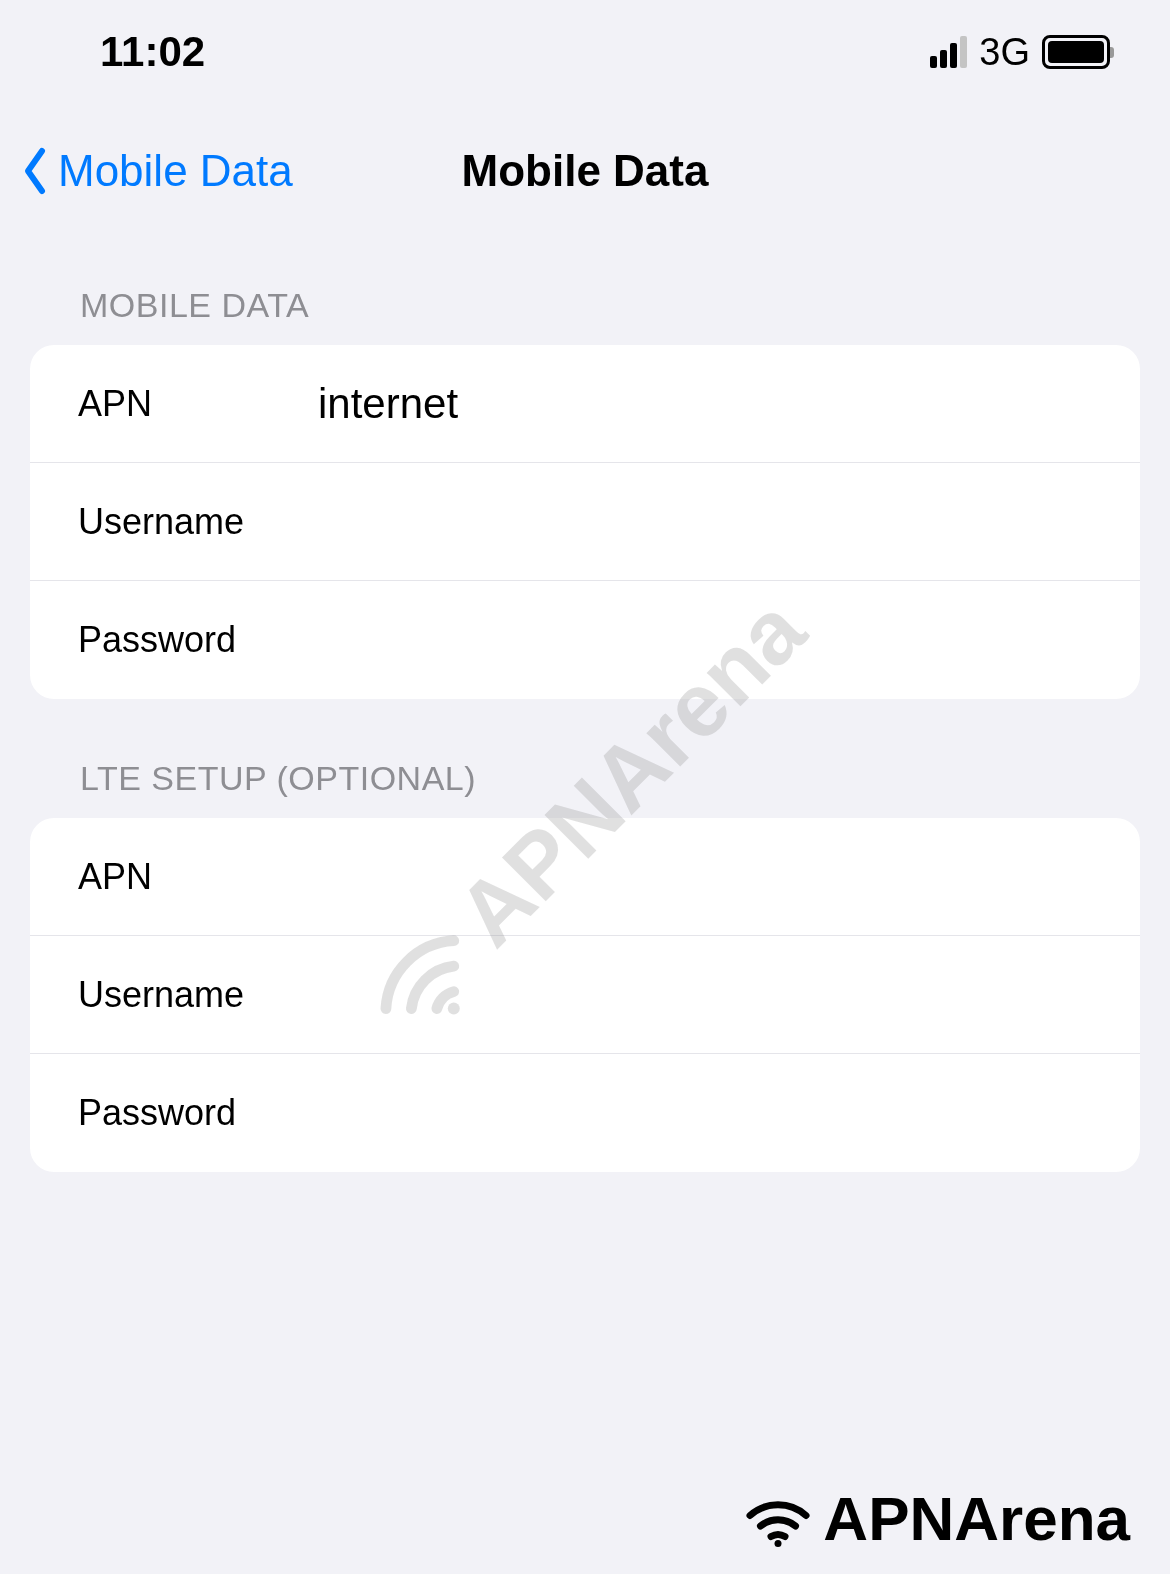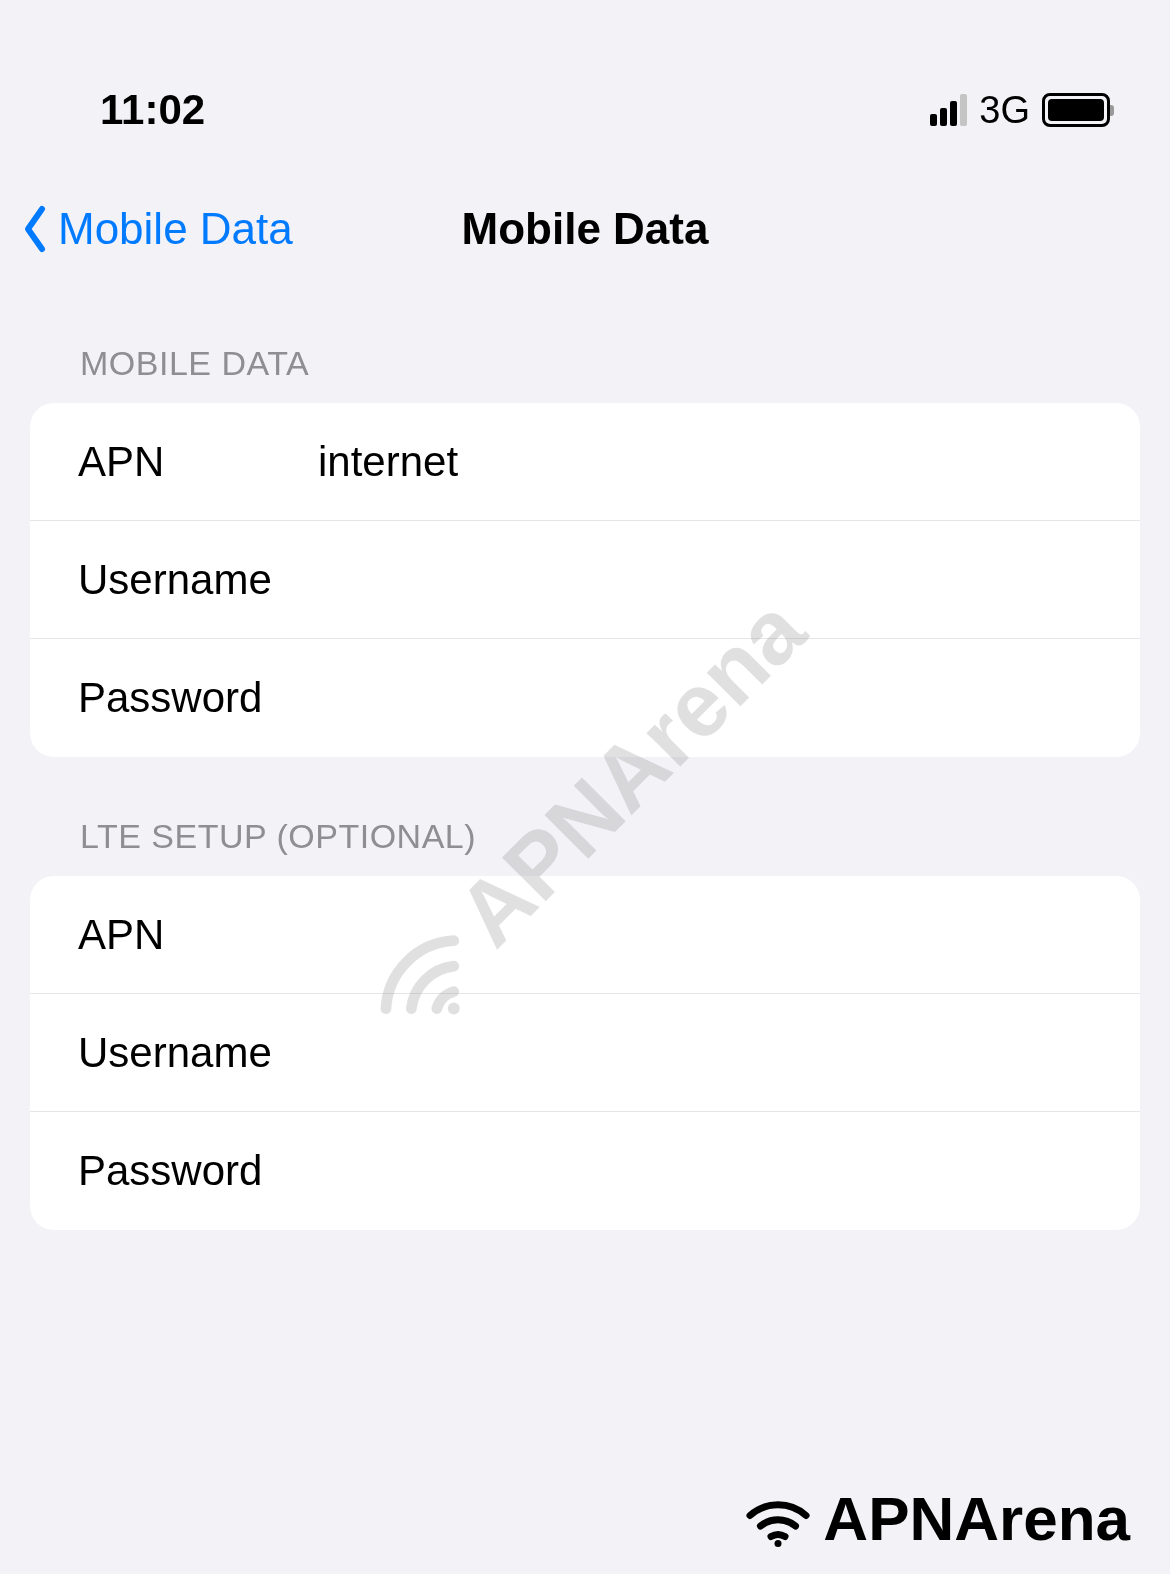--- a/index.html
+++ b/index.html
@@ -12,22 +12,21 @@
       width: 1170px;
       height: 1574px;
       background: #f2f2f7;
       position: relative;
       overflow: hidden;
     }
     .status-bar {
       display: flex;
       justify-content: space-between;
       align-items: center;
-      padding: 46px 60px 20px 100px;
-      margin-top: 40px;
+      padding: 28px 60px 20px 100px;
     }
     .status-time {
       font-size: 42px;
       font-weight: 600;
       color: #000;
     }
     .status-right {
       display: flex;
       align-items: center;
       gap: 12px;
@@ -122,21 +121,21 @@
       align-items: center;
       padding: 34px 48px;
       border-bottom: 1px solid #e5e5ea;
       min-height: 118px;
     }
     .field-row:last-child {
       border-bottom: none;
       justify-content: space-between;
     }
     .field-label {
-      font-size: 42px;
+      font-size: 36px;
       color: #000;
       width: 240px;
       flex-shrink: 0;
     }
     .field-input {
       font-size: 42px;
       color: #000;
       border: none;
       outline: none;
       background: transparent;

